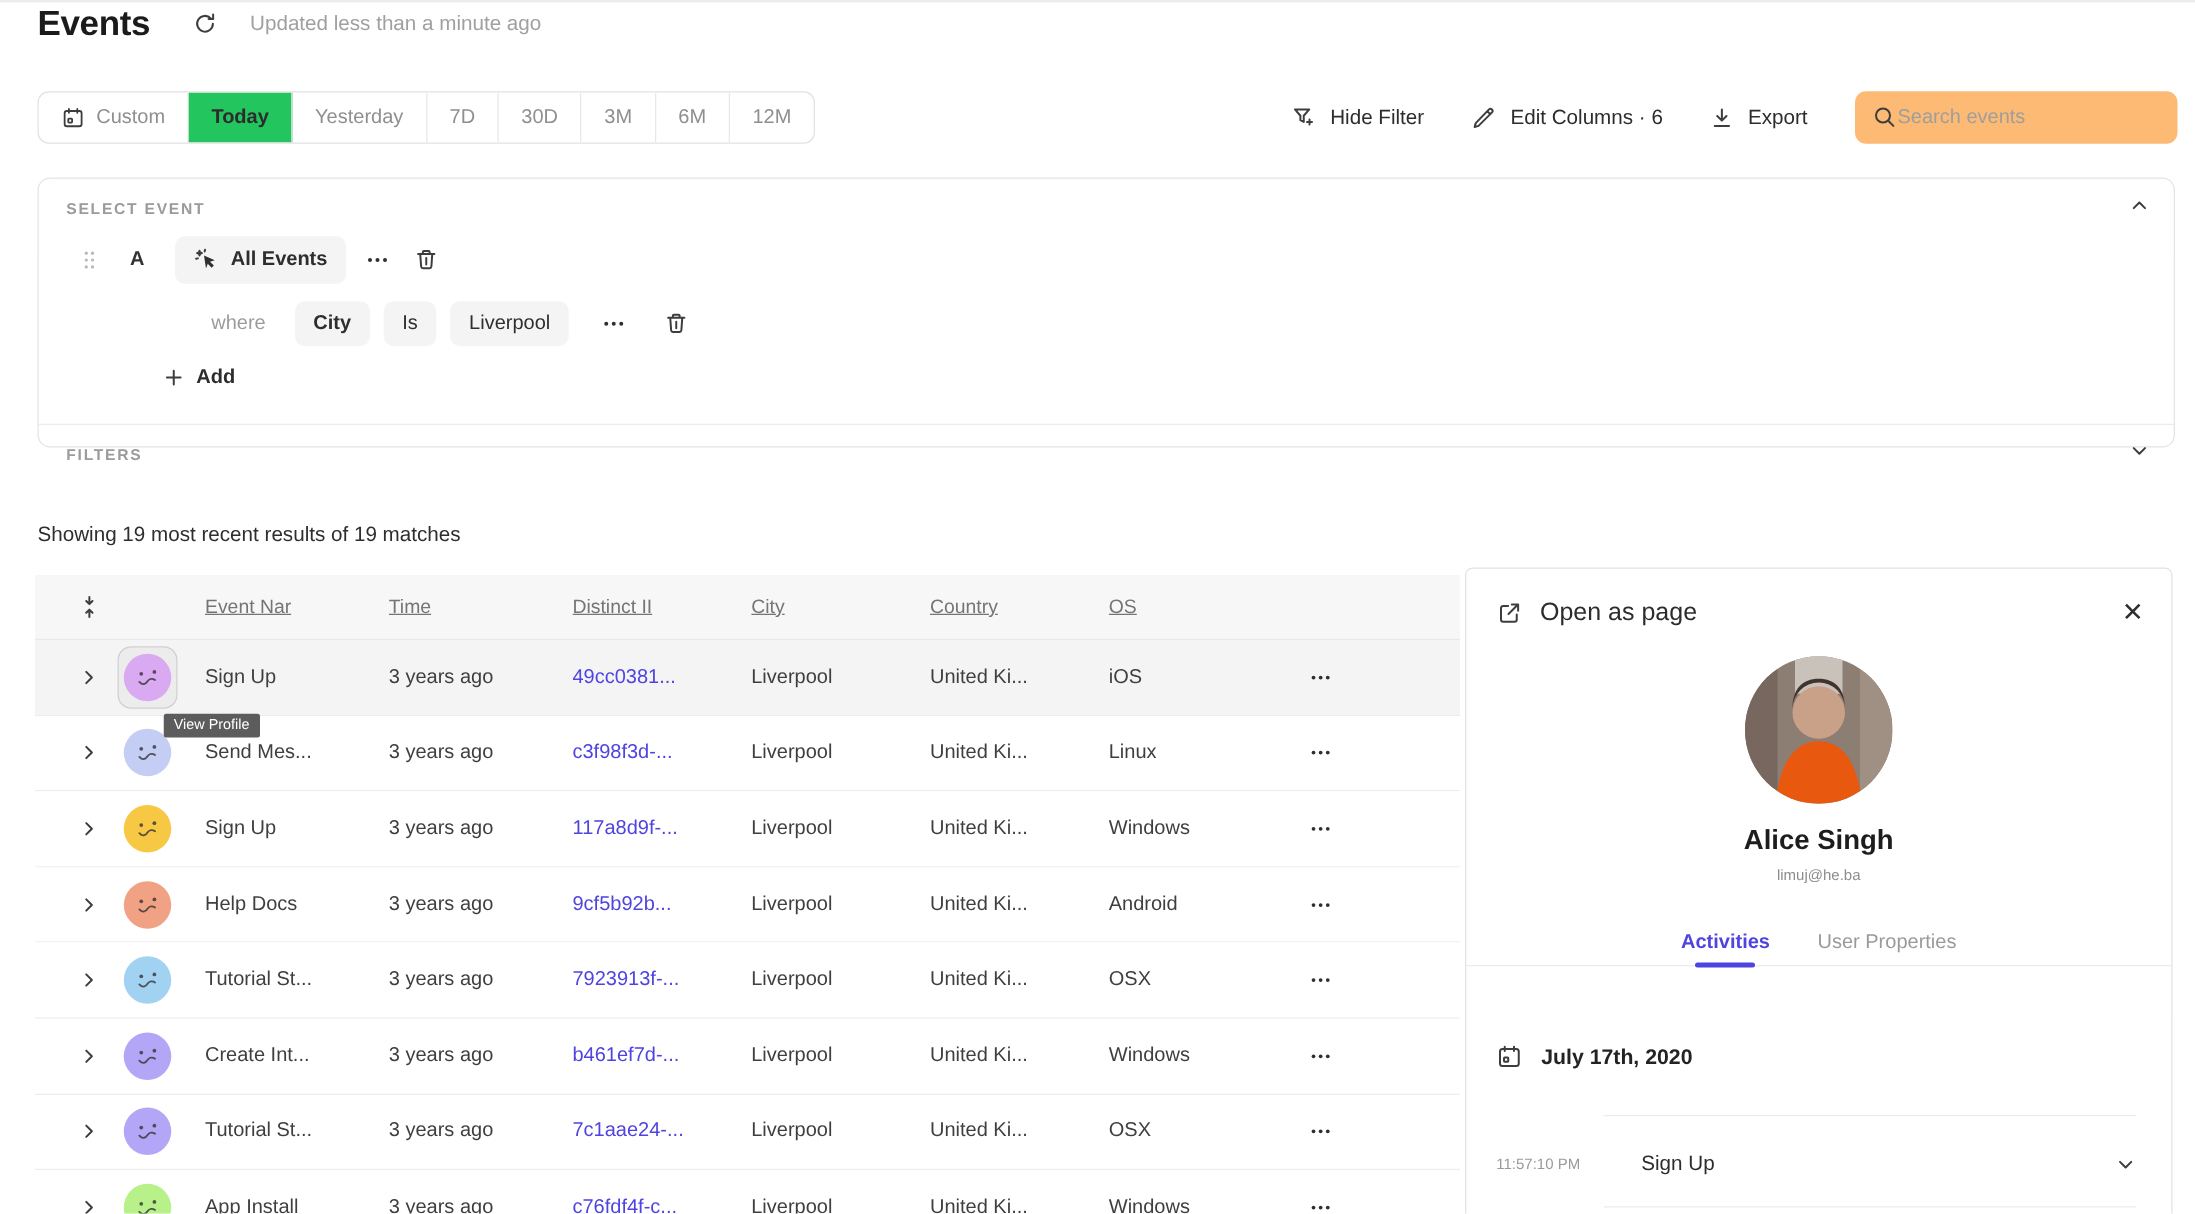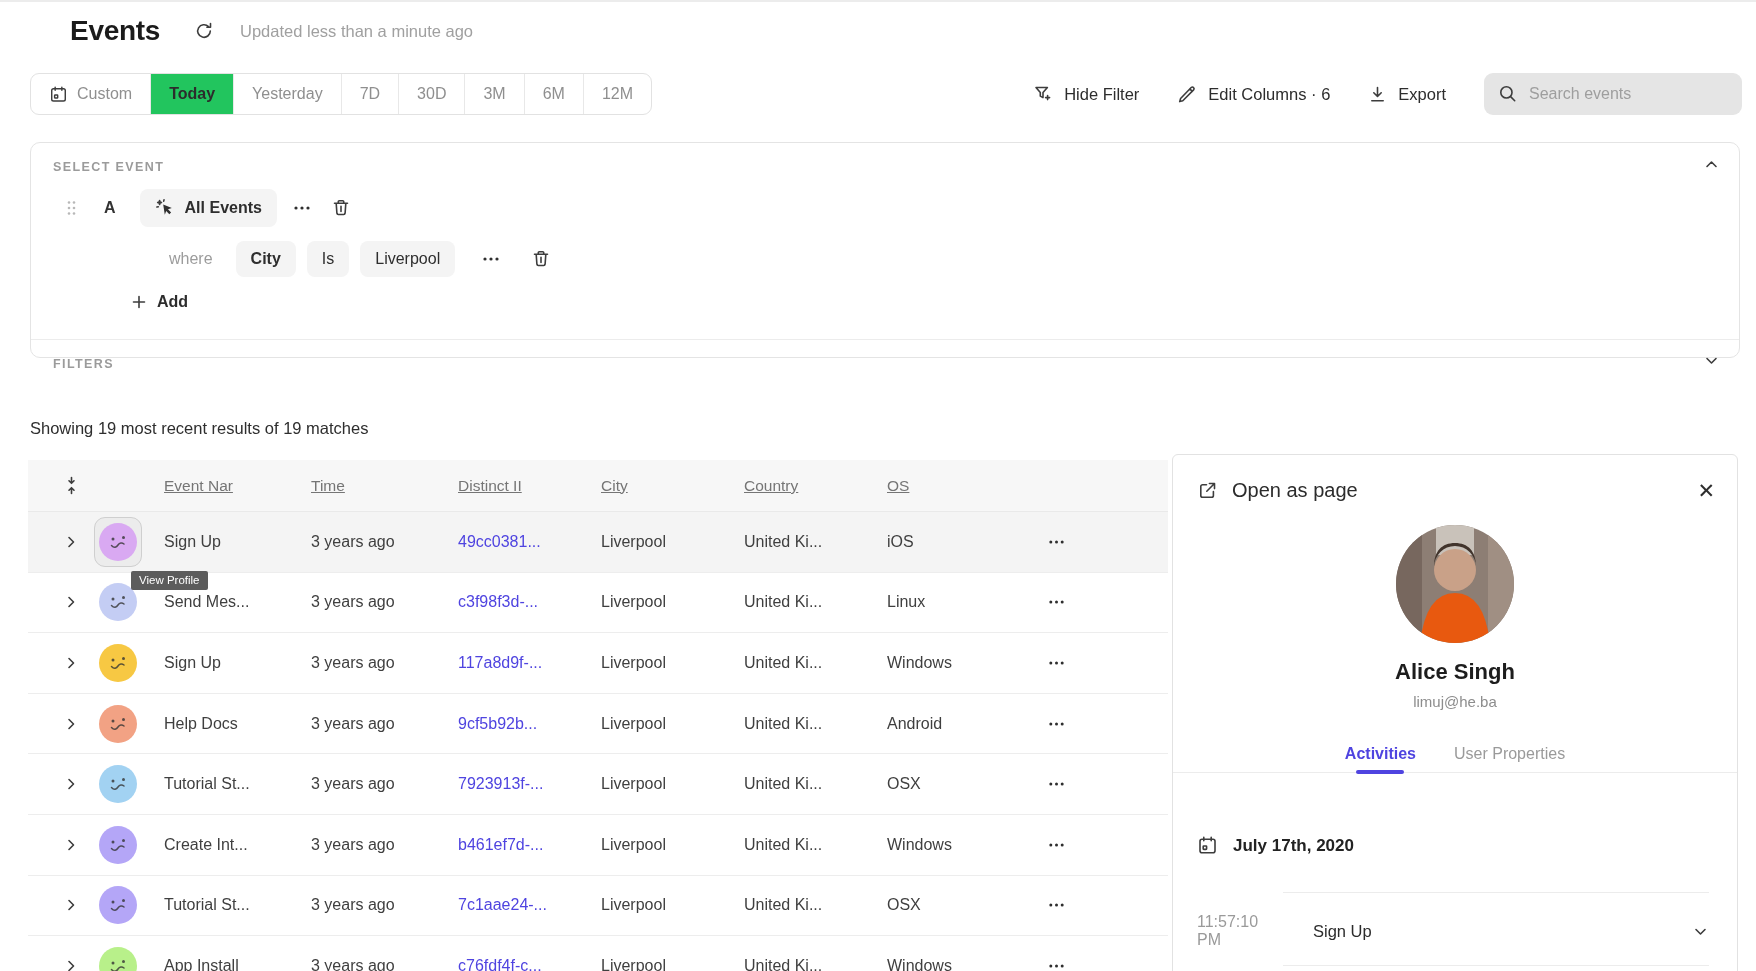--- a/index.html
+++ b/index.html
@@ -6,34 +6,34 @@
   html,body { background:#fff; }
   .page {
     position: relative; width: 1756px; height: 971px; overflow: hidden;
     background: #fff; font-family: "Liberation Sans", sans-serif;
     color: #3c3c3c; border-top: 2px solid #ececec;
   }
   svg { display:block; }
   .ic { stroke:#3d3d3d; fill:none; stroke-width:1.6; stroke-linecap:round; stroke-linejoin:round; }
 
   
-  .titlebar { position:absolute; left:30px; top:13px; display:flex; align-items:center; gap:26px;margin-left:40px; }
+  .titlebar { position:absolute; left:30px; top:1px; display:flex; align-items:center; gap:26px; }
   .page-title { font-size:28px; font-weight:700; color:#1b1b1b; letter-spacing:-0.3px; }
   .refresh-btn { margin-left:8px; cursor:pointer; }
   .updated { font-size:16.5px; color:#a0a0a0; }
 
   
   .controls { position:absolute; left:30px; top:71px; width:1712px; height:42px; display:flex; justify-content:space-between; align-items:center; }
   .seg-group { display:flex; height:42px; border:1px solid #e2e2e2; border-radius:9px; overflow:hidden; background:#fff; }
   .seg { display:flex; align-items:center; gap:9px; padding:0 18px; font-size:16px; color:#8f8f8f; border-right:1px solid #e8e8e8; cursor:pointer; white-space:nowrap; }
   .seg:last-child { border-right:none;justify-content:center; }
   .seg.sel { background:#22c55e; color:#2c2c2c; font-weight:700; }
   .toolbar { display:flex; align-items:center; gap:38px; }
   .tool-btn { display:flex; align-items:center; gap:11px; font-size:16.5px; color:#2d2d2d; cursor:pointer; white-space:nowrap; }
-  .search-box { display:flex; align-items:center; gap:11px; width:258px; height:42px; background:#e5e5e5; border-radius:9px; padding:0 14px; }
+  .search-box { display:flex; align-items:center; width:258px; height:42px; background:#fdba74; border-radius:9px; padding:0 14px; }
   .search-box input { border:none; outline:none; background:transparent; font-size:16px; color:#444; width:100%; font-family:"Liberation Sans",sans-serif; }
   .search-box input::placeholder { color:#9e9e9e; }
 
   
   .card { position:absolute; left:30px; top:140px; width:1710px; height:216px; border:1px solid #e4e4e4; border-radius:10px; background:#fff; }
   .section-label { position:absolute; left:22px; top:17px; font-size:12.5px; letter-spacing:1.4px; color:#9b9b9b; font-weight:600; }
   .ev-row { position:absolute; left:22px; top:44px; height:42px; display:flex; align-items:center; }
   .drag-handle { margin-left:14px; margin-right:28px; cursor:grab; }
   .ev-letter { font-size:16px; font-weight:600; color:#333; margin-right:24px; }
   .chip { display:flex; align-items:center; gap:10px; background:#f4f4f4; border-radius:8px; padding:9px 15px; font-size:16px; color:#2e2e2e; cursor:pointer; white-space:nowrap; }
@@ -71,29 +71,29 @@
   
   .tooltip { position:absolute; left:131px; top:569px; background:#5c5c5c; color:#fff; font-size:11.5px; padding:3px 8px 4px; border-radius:2px; z-index:6; white-space:nowrap; }
 
   
   .panel { position:absolute; left:1172px; top:452px; width:566px; height:530px; background:#fff; border:1px solid #e2e2e2; border-radius:6px 6px 0 0; z-index:4; }
   .panel-head { position:absolute; left:24px; right:22px; top:24px; display:flex; align-items:center; justify-content:space-between; }
   .open-page { display:flex; align-items:center; gap:14px; font-size:20px; color:#2c2c2c; cursor:pointer; }
   .close-x { font-size:21px; color:#2e2e2e; cursor:pointer; line-height:1; }
   .photo { position:absolute; left:50%; transform:translateX(-50%); top:70px; width:118px; height:118px; border-radius:50%; overflow:hidden; }
   .p-name { position:absolute; top:204px; left:0; right:0; text-align:center; font-size:22px; font-weight:700; color:#1d1d1d; }
-  .p-email { position:absolute; top:238px; left:0; right:0; text-align:center; font-size:15px; color:#8d8d8d; }
+  .p-email { position:absolute; top:238px; left:0; right:0; text-align:center; font-size:12px; color:#8d8d8d; }
   .p-tabs { position:absolute; top:290px; left:0; right:0; height:28px; display:flex; justify-content:center; gap:38px; border-bottom:1px solid #ececec; }
   .p-tab { font-size:16px; color:#9a9a9a; cursor:pointer; position:relative; padding-bottom:12px; }
   .p-tab.active { color:var(--accent); font-weight:700; }
   .p-tab.active::after { content:""; position:absolute; left:50%; transform:translateX(-50%); bottom:-2px; width:48px; height:4px; border-radius:3px; background:var(--accent); }
   .p-date { position:absolute; left:24px; top:380px; display:flex; align-items:center; gap:15px; font-size:17px; font-weight:700; color:#232323; }
   .p-div1 { position:absolute; left:110px; right:28px; top:437px; border-top:1px solid #ececec; }
   .p-event { position:absolute; left:24px; right:28px; top:450px; height:52px; display:flex; align-items:center; cursor:pointer; }
-  .p-time { width:88px; font-size:16px; color:#9a9a9a; flex:none; }
+  .p-time { width:88px; font-size:12px; color:#9a9a9a; flex:none; }
   .p-ev-name { flex:1; margin-left:28px; font-size:16.5px; color:#2c2c2c; }
   .p-div2 { position:absolute; left:110px; right:28px; top:510px; border-top:1px solid #ececec; }
 </style>
 </head>
 <body>
 
 <div class="page" style="--accent:#4f44e0">
 
   <div class="titlebar">
     <div class="page-title">Events</div>

